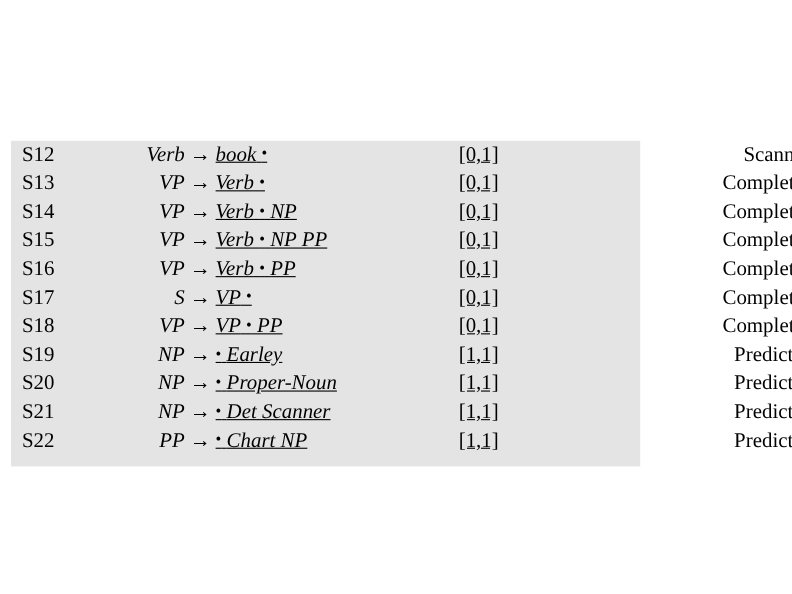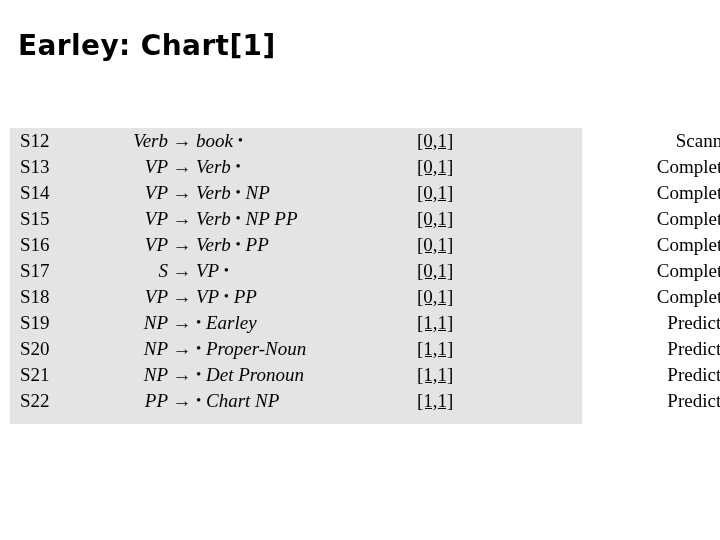--- a/index.html
+++ b/index.html
@@ -105,34 +105,34 @@
     display: inline-block;
     width: 28px;
     text-align: center;
     font-style: normal;
   }
 
   .rule-rhs {
     display: inline-block;
     text-align: left;
     font-style: italic;
+    text-decoration: underline;
   }
 
   .dot {
     font-style: normal;
     font-size: 15px;
     vertical-align: 2px;
   }
 </style>
 </head>
 <body>
 
 <div id="slide">
 
-  <div id="slide-title">Earley: Chart[1]</div>
 
   <div id="chart-panel">
     <table class="chart-table">
       <tbody>
           <tr>
             <td class="col-state">S12</td>
             <td class="col-rule"><span class="rule-wrap"><span class="rule-lhs">Verb</span><span class="rule-arrow">→</span><span class="rule-rhs"><span>book</span> <span class="dot">•</span><span></span></span></span></td>
             <td class="col-span">[0,1]</td>
             <td class="col-op">Scanner</td>
           </tr>
@@ -179,21 +179,21 @@
             <td class="col-op">Predictor</td>
           </tr>
           <tr>
             <td class="col-state">S20</td>
             <td class="col-rule"><span class="rule-wrap"><span class="rule-lhs">NP</span><span class="rule-arrow">→</span><span class="rule-rhs"><span></span><span class="dot">•</span> <span>Proper-Noun</span></span></span></td>
             <td class="col-span">[1,1]</td>
             <td class="col-op">Predictor</td>
           </tr>
           <tr>
             <td class="col-state">S21</td>
-            <td class="col-rule"><span class="rule-wrap"><span class="rule-lhs">NP</span><span class="rule-arrow">→</span><span class="rule-rhs"><span></span><span class="dot">•</span> <span>Det Pronoun</span></span></span></td>
+            <td class="col-rule"><span class="rule-wrap"><span class="rule-lhs">NP</span><span class="rule-arrow">→</span><span class="rule-rhs"><span></span><span class="dot">•</span> <span>Det Scanner</span></span></span></td>
             <td class="col-span">[1,1]</td>
             <td class="col-op">Predictor</td>
           </tr>
           <tr>
             <td class="col-state">S22</td>
             <td class="col-rule"><span class="rule-wrap"><span class="rule-lhs">PP</span><span class="rule-arrow">→</span><span class="rule-rhs"><span></span><span class="dot">•</span> <span>Chart NP</span></span></span></td>
             <td class="col-span">[1,1]</td>
             <td class="col-op">Predictor</td>
           </tr>
         </tbody>

